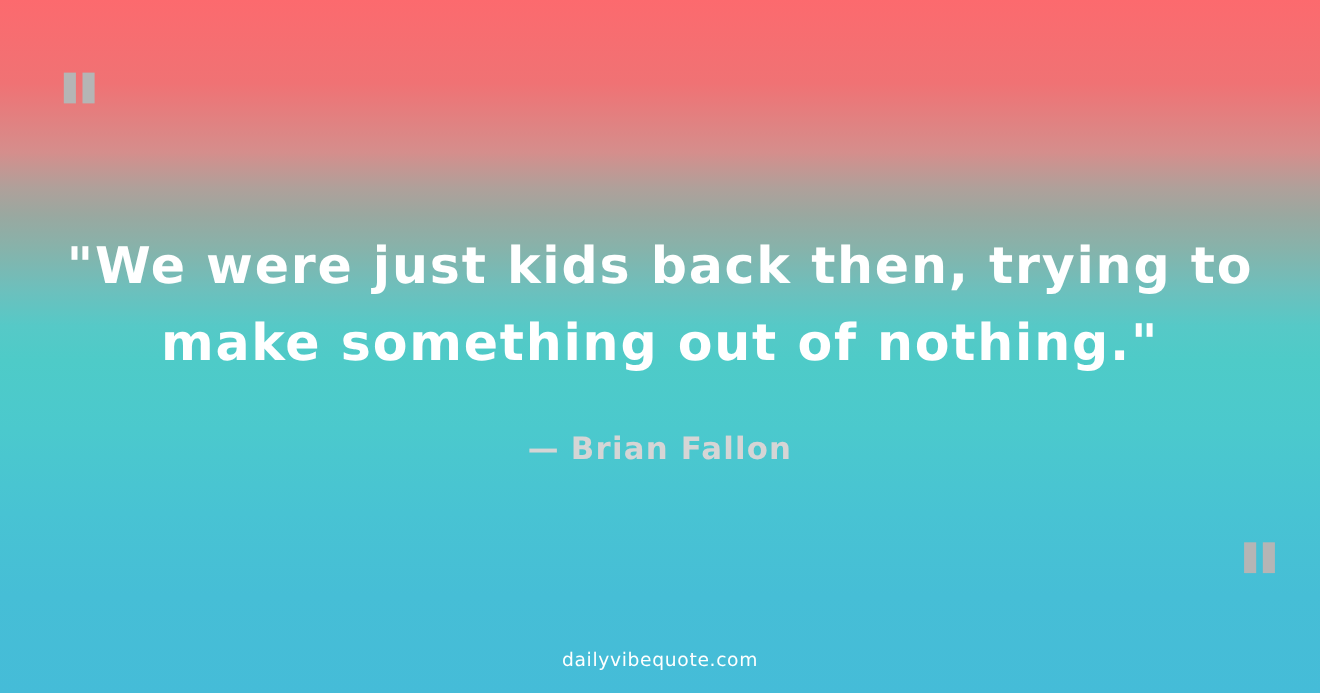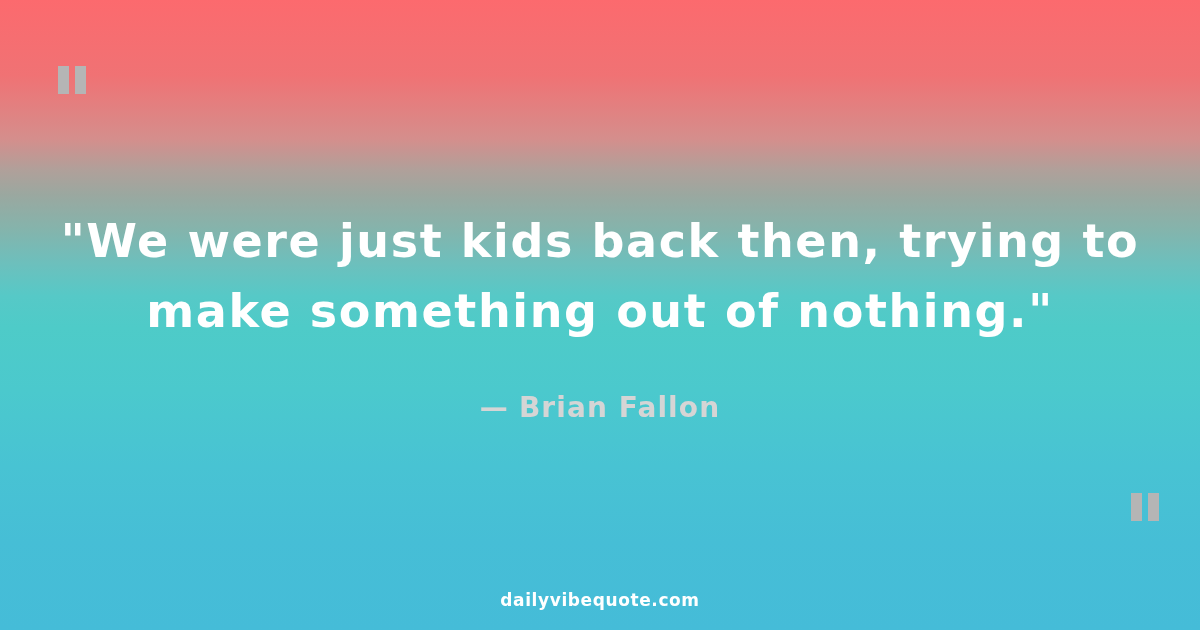--- a/index.html
+++ b/index.html
@@ -96,21 +96,21 @@
 
   
   .footer {
     position: absolute;
     left: 0;
     right: 0;
     top: 590px;
     text-align: center;
     color: #ffffff;
     font-size: 17px;
-    font-weight: bold;
+    font-weight: normal;
     letter-spacing: 0.6px;
   }
 </style>
 </head>
 <body>
 
 <div class="quote-card">
 
   <div class="quote-mark top-left">
     <span class="bar"></span>

